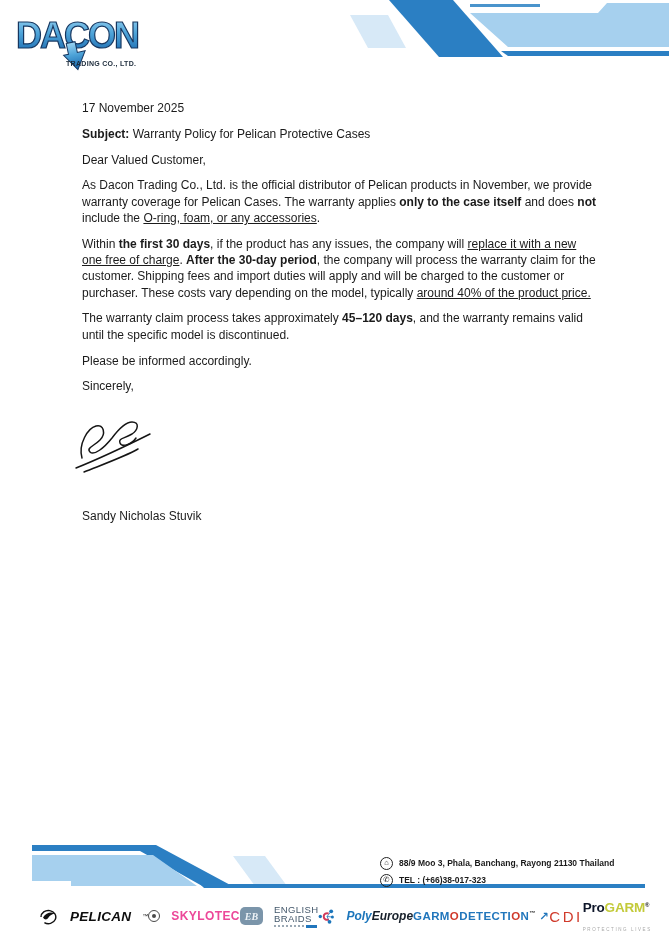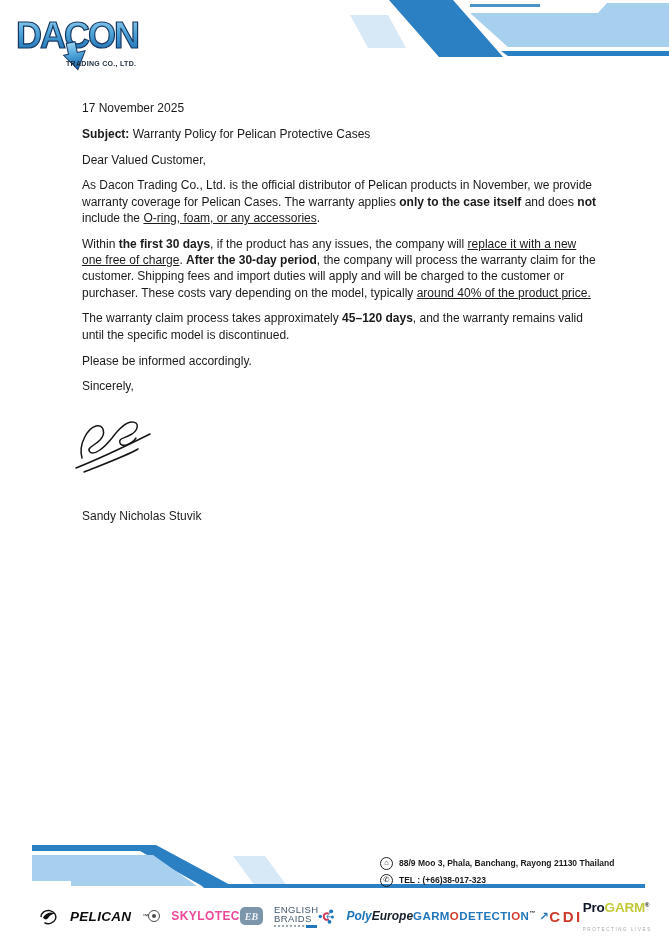--- a/index.html
+++ b/index.html
@@ -42,21 +42,21 @@
   .eb-bars{display:flex;gap:2px;margin-top:1px;align-items:center}
   .eb-dash{width:30px;height:2px;background:repeating-linear-gradient(90deg,#9aa8b4 0 2px,transparent 2px 4px)}
   .eb-chip{width:11px;height:3px;background:#2176bc}
   .poly-word{font-size:12px;font-weight:bold;font-style:italic}
   .poly-1{color:#1b75bb}
   .poly-2{color:#17202b}
   .rd-word{font-size:11.5px;font-weight:bold;letter-spacing:.4px}
   .rd-blue{color:#2176bc}
   .rd-red{color:#d03a2b}
   .rd-arrow{color:#2176bc;font-weight:bold}
-  .cdi-word{font-size:15px;font-weight:bold;letter-spacing:2.5px;color:#d03a2b}
+  .cdi-word{font-size:15px;font-weight:normal;letter-spacing:2.5px;color:#d03a2b}
   .prog{display:flex;flex-direction:column;align-items:flex-start}
   .prog-word{font-size:13.5px;font-weight:800;letter-spacing:-.2px}
   .prog-1{color:#0f172a}
   .prog-2{color:#c3ca3a}
   .prog-tag{font-size:4.5px;letter-spacing:1.6px;color:#a9a9a9;margin-top:1px}
 </style>
 </head>
 <body>
 
 <svg class="hdr-logo" viewBox="0 0 130 66">

